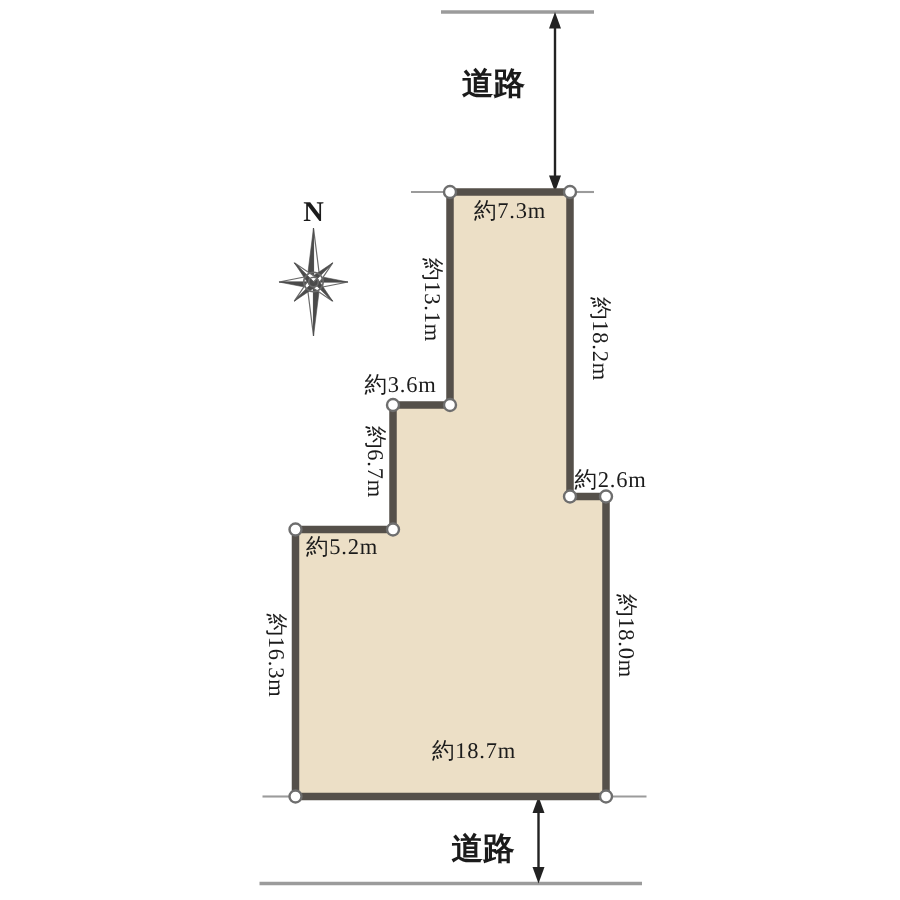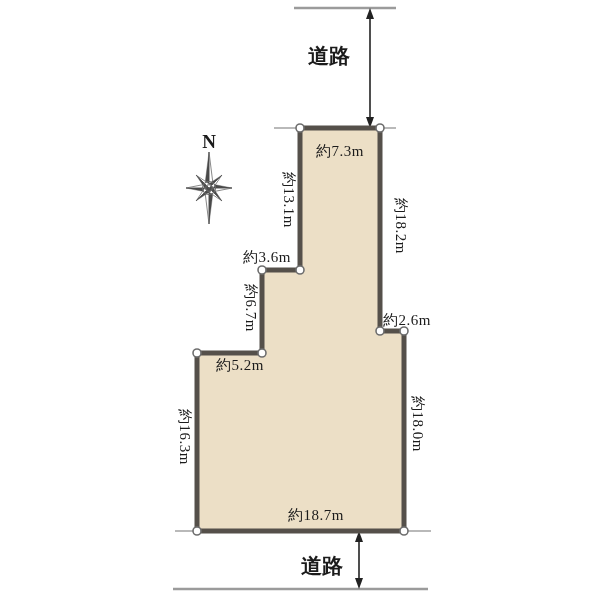--- a/index.html
+++ b/index.html
@@ -103,24 +103,24 @@
   <div class="north-label" style="left:209px;top:142px;">N</div>
 
   <div class="road-label" style="left:329px;top:56px;">
     <div>道路</div>
   </div>
 
   <div class="road-label" style="left:322px;top:566px;">
     <div>道路</div>
   </div>
 
-  <div class="label" style="left:340px;top:151px;">約7.3m</div>
+  <div class="label" style="left:340px;top:141px;">約7.3m</div>
   <div class="label vert" style="left:288px;top:200px;">約13.1m</div>
   <div class="label" style="left:267px;top:257px;">約3.6m</div>
   <div class="label vert" style="left:250px;top:308px;">約6.7m</div>
-  <div class="label" style="left:240px;top:365px;">約5.2m</div>
+  <div class="label" style="left:228px;top:365px;">約5.2m</div>
   <div class="label vert" style="left:184px;top:437px;">約16.3m</div>
-  <div class="label" style="left:316px;top:515px;">約18.7m</div>
+  <div class="label" style="left:316px;top:501px;">約18.7m</div>
   <div class="label vert" style="left:417px;top:424px;">約18.0m</div>
   <div class="label" style="left:407px;top:320px;">約2.6m</div>
   <div class="label vert" style="left:400px;top:226px;">約18.2m</div>
 
 </div>
 
 </body></html>

